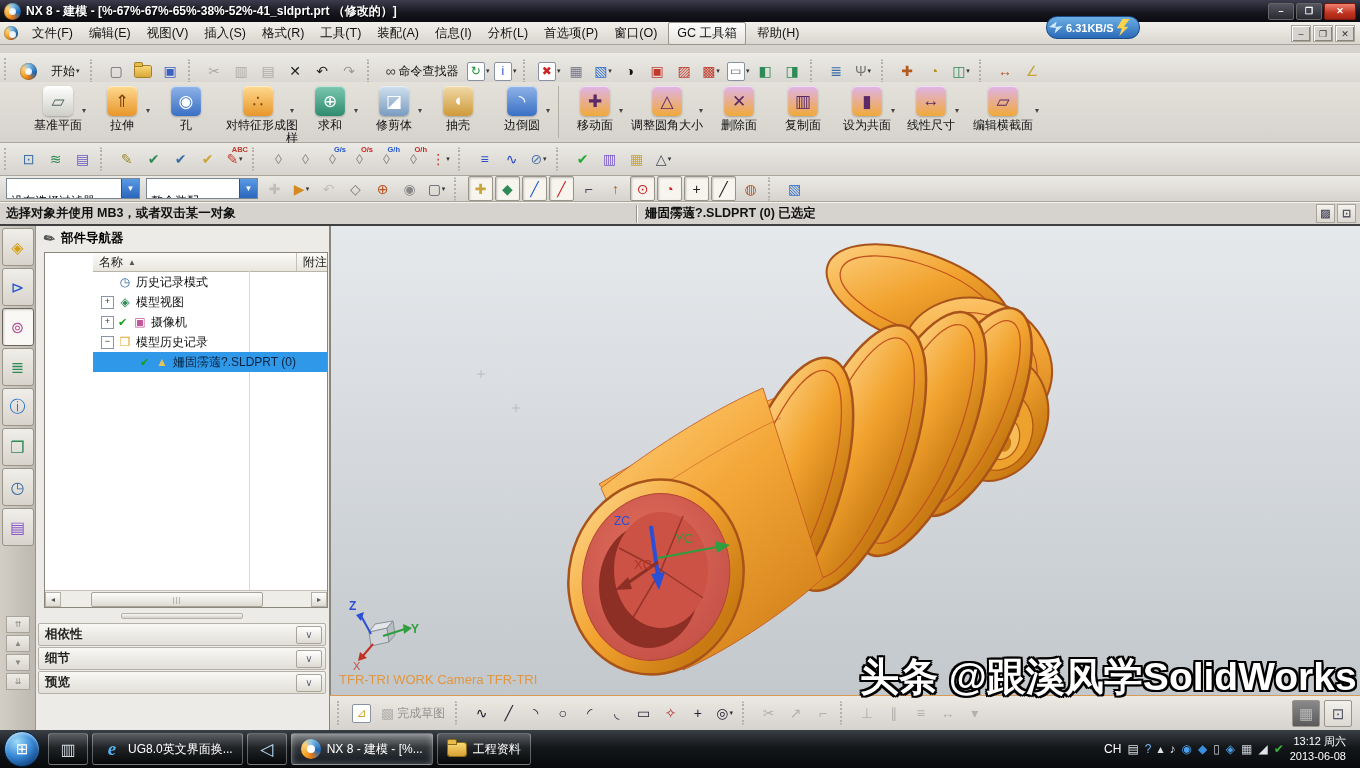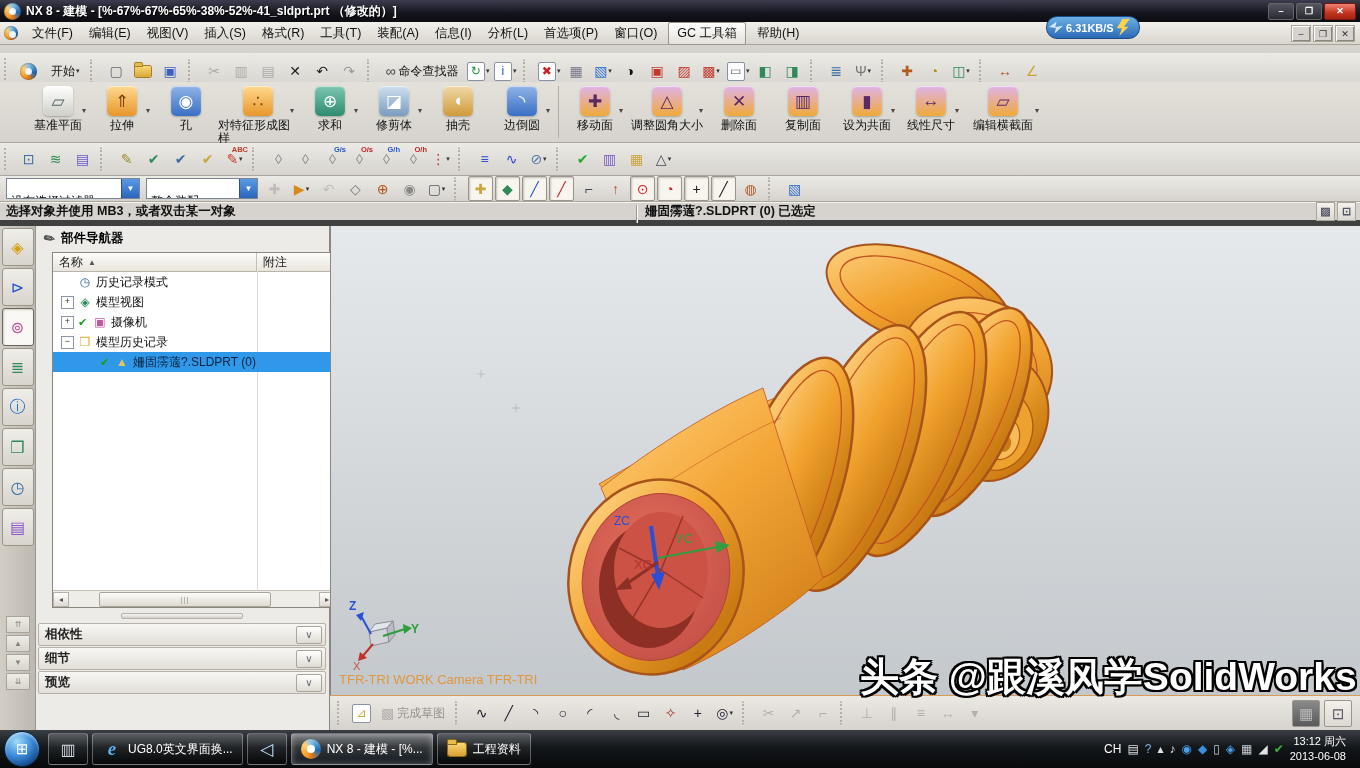--- a/index.html
+++ b/index.html
@@ -61,30 +61,30 @@
   .ic.sep{width:6px;height:22px;border-left:2px dotted #b4b0a6;border-radius:0;margin:0 4px;}
   
   .ribbon{position:absolute;left:0;top:82px;width:1360px;height:61px;background:linear-gradient(#e4e1da,#d6d3ce);
     border-bottom:1px solid #aaa69c;display:flex;align-items:flex-start;padding:2px 0 0 26px;box-sizing:border-box;}
   .rb-item{display:flex;flex-direction:column;align-items:center;width:64px;position:relative;padding-top:2px;}
   .rb-item.wide{width:80px;}
   .rb-icon{width:30px;height:30px;border-radius:5px;display:flex;align-items:center;justify-content:center;
     font-size:17px;box-shadow:inset 0 1px 1px rgba(255,255,255,.6),0 1px 2px rgba(0,0,0,.25);}
   .rb-arrow{position:absolute;right:4px;top:22px;font-size:8px;color:#444;}
   .rb-arrow:empty{display:none;}
-  .rb-label{font-size:12px;line-height:1.08;text-align:left;margin-top:3px;color:#111;white-space:pre-line;}
+  .rb-label{font-size:12px;line-height:1.08;text-align:right;margin-top:3px;color:#111;white-space:pre-line;}
   .rb-gsep{width:1px;height:52px;background:#b2aea4;margin:2px 4px 0 4px;flex:0 0 auto;}
   
   .dd{display:flex;align-items:stretch;height:19px;background:#fff;border:1px solid #7a8694;margin:0 3px;}
   .dd .txt{padding:2px 4px 0 4px;font-size:12px;white-space:nowrap;overflow:hidden;margin-top:12px;}
   .dd .btn{width:17px;background:linear-gradient(#5a9ae4,#2a66bc);color:#fff;font-size:8px;
     display:flex;align-items:center;justify-content:center;margin-left:auto;border-left:1px solid #30508a;}
   
   .statusbar{position:absolute;left:0;top:202px;width:1360px;height:24px;background:#d6d3ce;
-    border-top:1px solid #f5f3ee;border-bottom:6px solid #404040;display:flex;align-items:center;
+    border-top:1px solid #f5f3ee;border-bottom:2px solid #404040;display:flex;align-items:center;
     font-size:12.5px;font-weight:bold;color:#111;box-sizing:border-box;}
   .statusbar .prompt{margin-left:6px;white-space:nowrap;}
   .statusbar .selinfo{position:absolute;left:645px;white-space:nowrap;}
   .statusbar .sdiv{position:absolute;left:636px;top:2px;height:18px;width:1px;background:#9a958b;box-shadow:1px 0 0 #fff;}
   .statusbar .sbtns{position:absolute;right:4px;display:flex;gap:2px;}
   .sbtn{width:17px;height:17px;font-size:11px;display:flex;align-items:center;justify-content:center;
     border:1px solid #a9a49a;background:linear-gradient(#f4f2ec,#dcd9d2);color:#556;}
   
   .main{position:absolute;left:0;top:226px;width:1360px;height:504px;background:#cac6be;}
   .resbar{position:absolute;left:0;top:0;width:36px;height:504px;background:linear-gradient(90deg,#d2cec6,#bdb9b0);
@@ -93,22 +93,22 @@
     border:1px solid #9a958b;display:flex;align-items:center;justify-content:center;font-size:16px;border-radius:3px;}
   .rtab.active{background:#faf8f4;border-color:#6a665c;box-shadow:inset 1px 1px 2px rgba(0,0,0,.18);}
   .rscrolls{position:absolute;bottom:40px;left:0;width:36px;display:flex;flex-direction:column;align-items:center;gap:2px;}
   .rsbtn{width:22px;height:15px;font-size:8px;color:#8a867c;display:flex;align-items:center;justify-content:center;
     border:1px solid #a9a49a;background:linear-gradient(#eeece6,#d8d5ce);}
   
   .navpanel{position:absolute;left:36px;top:0;width:294px;height:504px;background:#ecebe7;
     border-right:1px solid #8a867c;box-sizing:border-box;}
   .navhead{height:24px;display:flex;align-items:center;font-size:12.5px;font-weight:bold;padding-left:8px;gap:6px;}
   .pinico{color:#555;font-size:13px;transform:rotate(-35deg);display:inline-block;}
-  .treebox{position:absolute;left:16px;top:26px;width:284px;height:356px;background:#fff;
-    border:1px solid #8a867c;box-sizing:border-box;overflow:hidden;}
+  .treebox{position:absolute;left:8px;top:26px;width:284px;height:356px;background:#fff;
+    border:1px solid #8a867c;box-sizing:border-box;overflow:hidden;padding-left:48px;}
   .colhead{display:flex;height:18px;background:linear-gradient(#fdfcf9,#e8e5de);border-bottom:1px solid #b8b4aa;
     font-size:12px;color:#222;}
   .colhead .c1{width:204px;border-right:1px solid #c5c1b8;display:flex;align-items:center;padding-left:6px;gap:5px;box-sizing:border-box;}
   .colhead .c2{flex:1;display:flex;align-items:center;padding-left:6px;}
   .sortglyph{font-size:8px;color:#555;}
   .treecol{position:absolute;left:204px;top:18px;bottom:16px;width:1px;background:#dddad2;}
   .trow{display:flex;align-items:center;height:20px;font-size:12px;padding-left:8px;position:relative;color:#111;white-space:nowrap;}
   .trow.ind{padding-left:30px;}
   .trow .exp{width:11px;height:11px;border:1px solid #8a96a5;background:#fff;font-size:9px;line-height:9px;
     text-align:center;margin-right:4px;color:#333;flex:0 0 auto;}

